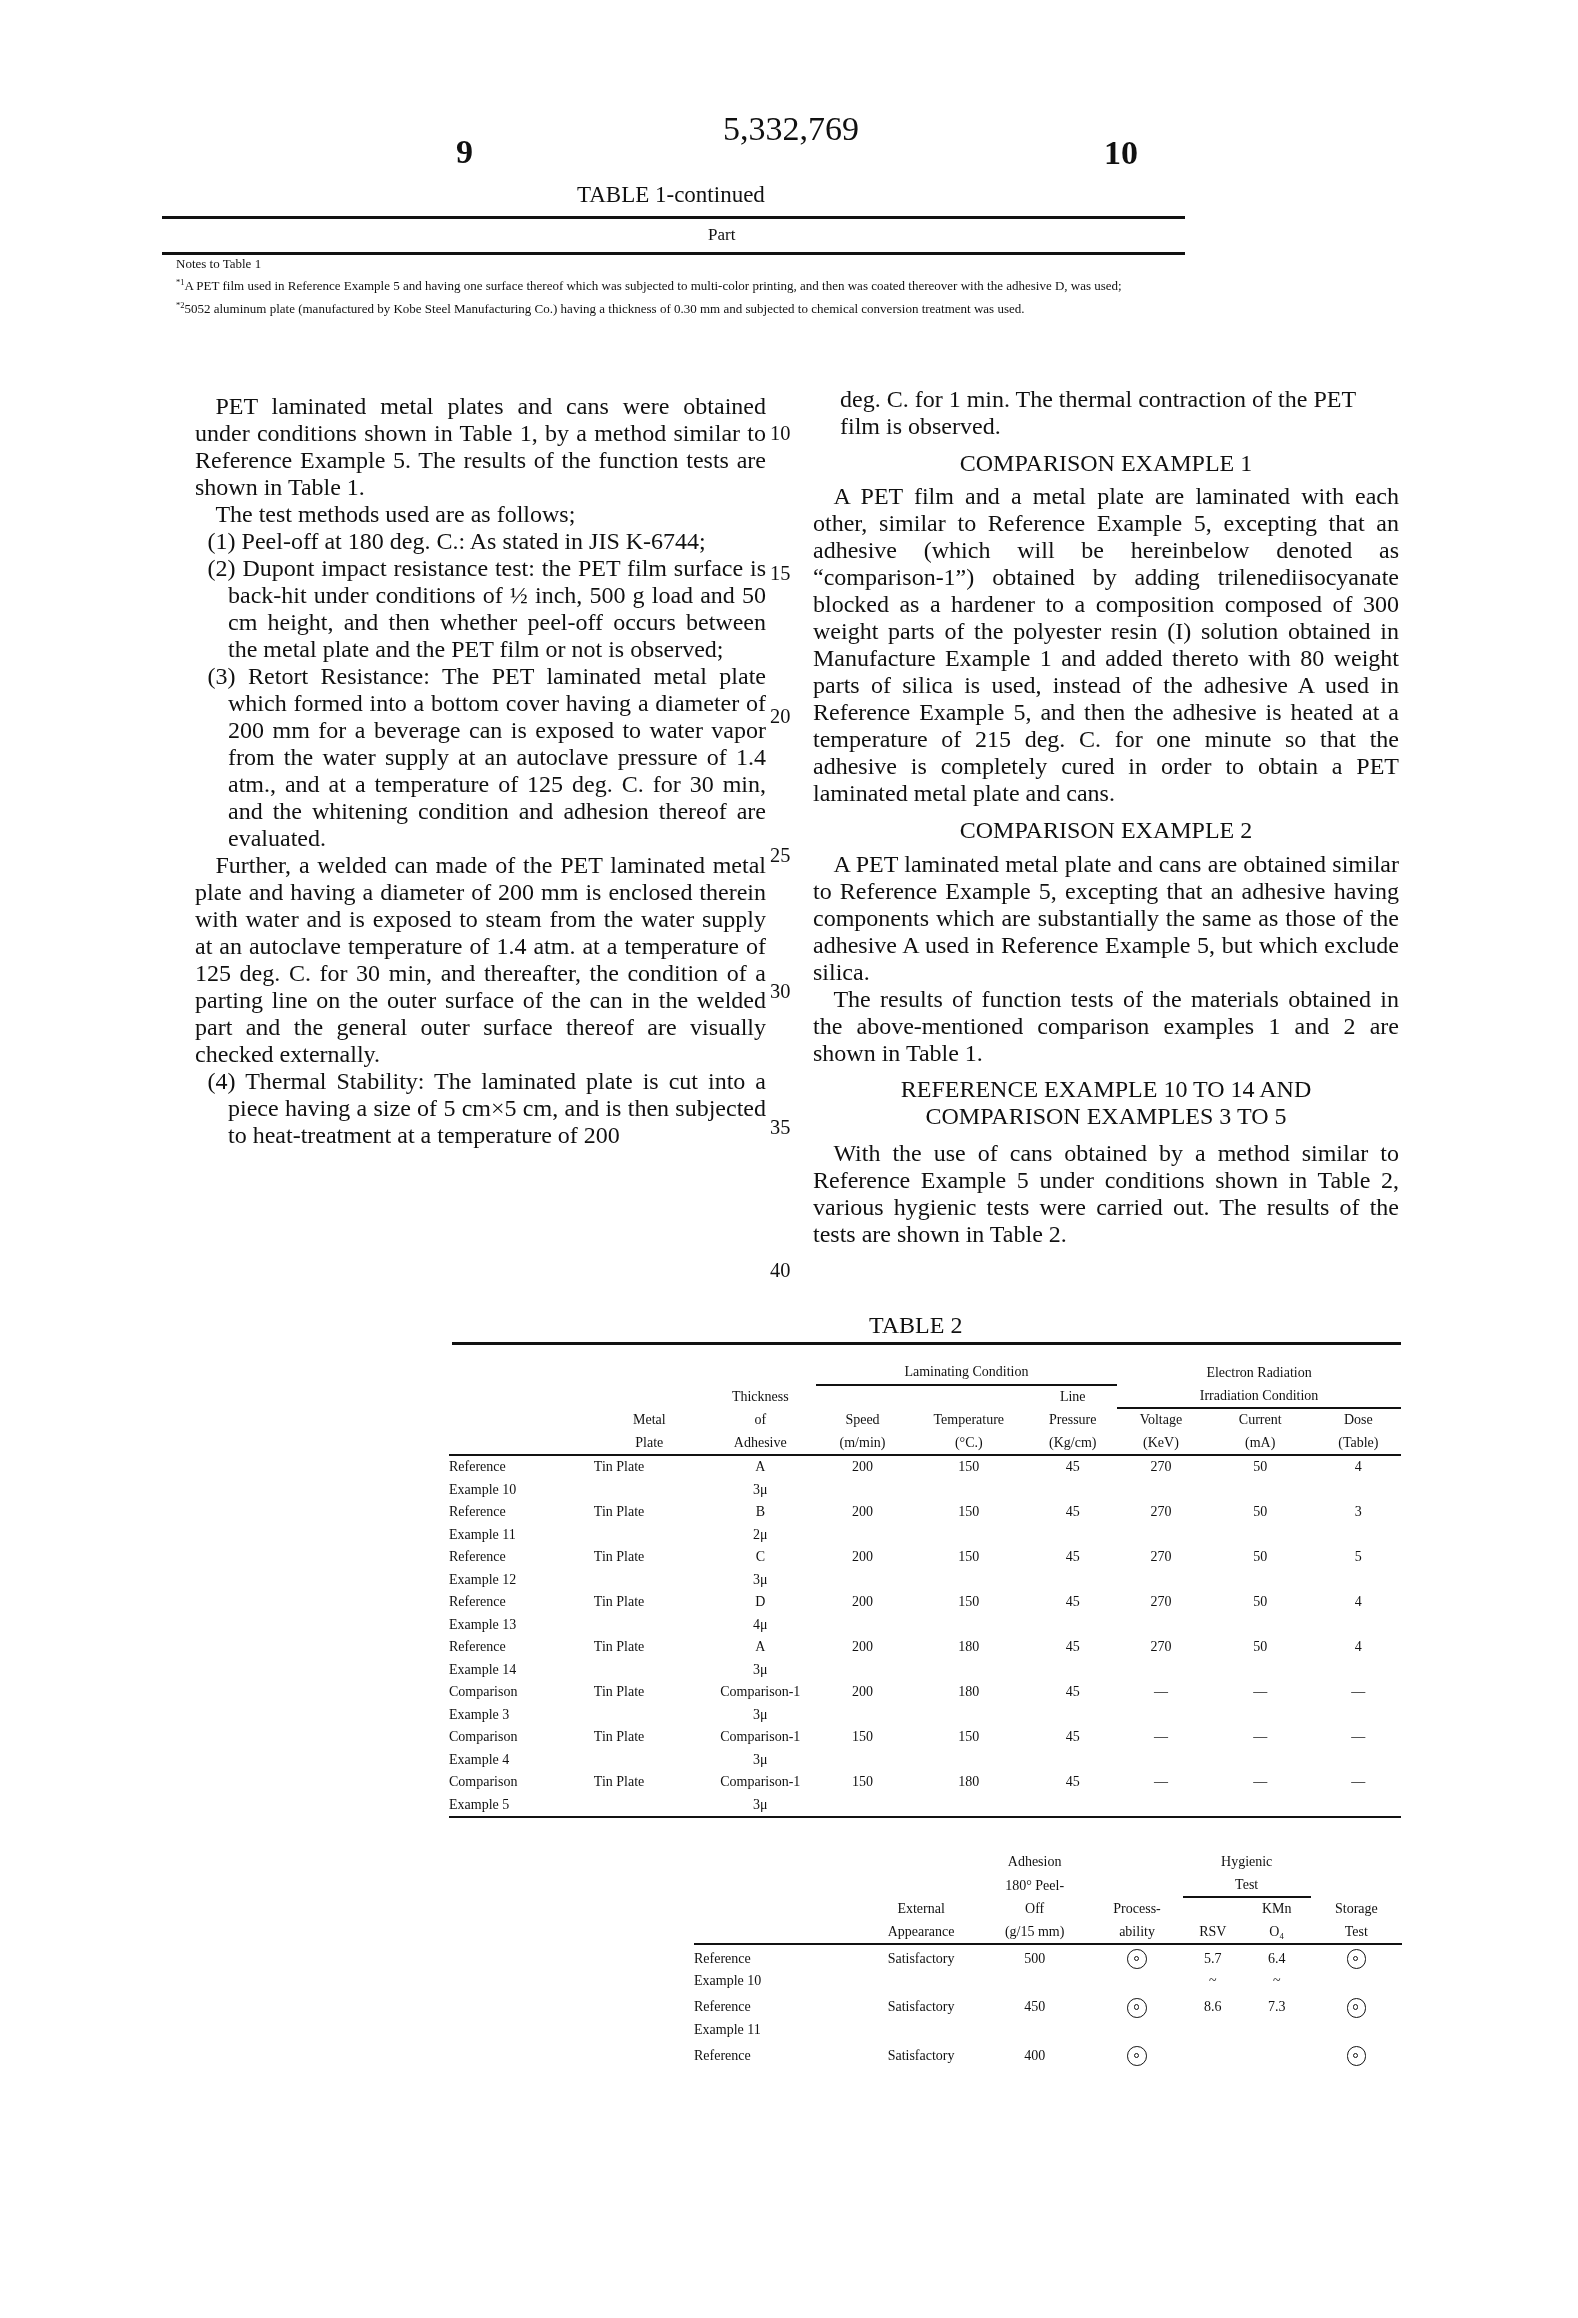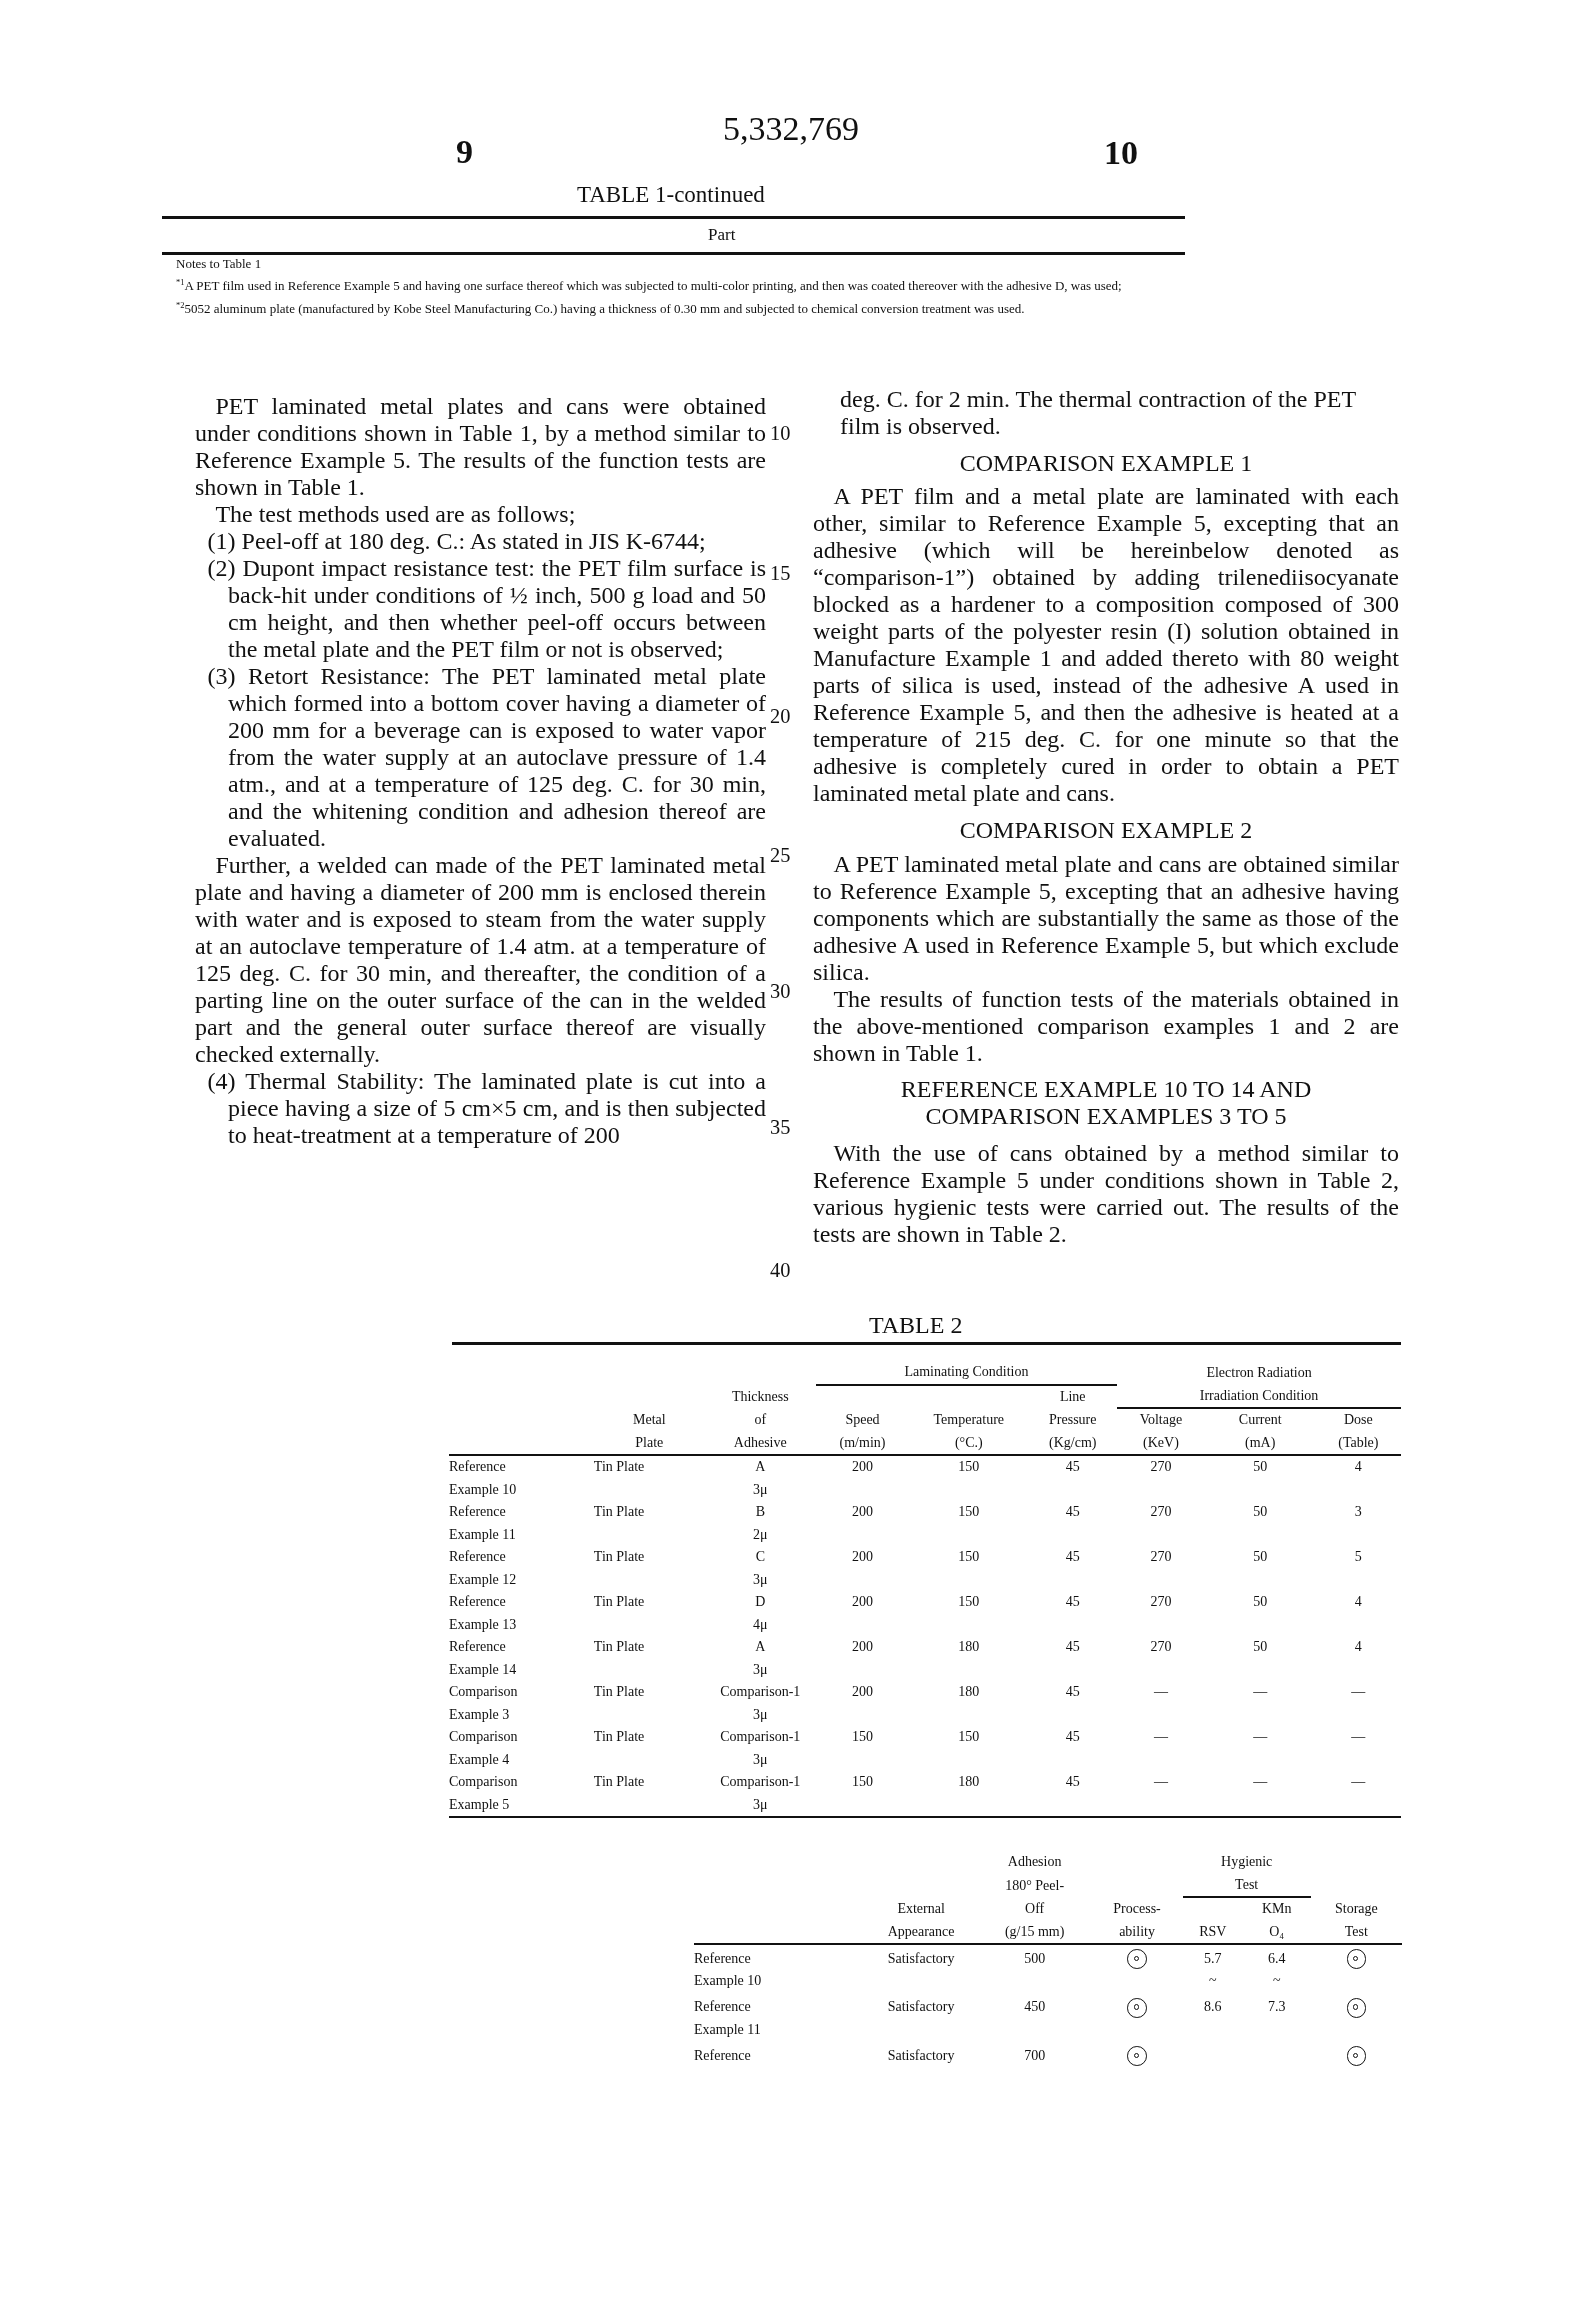--- a/index.html
+++ b/index.html
@@ -56,21 +56,21 @@
 
 <div class="lnum" style="top:422px;">10</div>
 <div class="lnum" style="top:562px;">15</div>
 <div class="lnum" style="top:705px;">20</div>
 <div class="lnum" style="top:844px;">25</div>
 <div class="lnum" style="top:980px;">30</div>
 <div class="lnum" style="top:1116px;">35</div>
 <div class="lnum" style="top:1259px;">40</div>
 
 <div class="col" style="left:813px;top:386px;width:586px;">
-  <p style="padding-left:27px;text-align:left;">deg. C. for 2 min. The thermal contraction of the PET film is observed.</p>
+  <p style="padding-left:27px;text-align:left;">deg. C. for 1 min. The thermal contraction of the PET film is observed.</p>
   <p class="hd" style="margin:9.5px 0 6.8px;">COMPARISON EXAMPLE 1</p>
   <p class="ind">A PET film and a metal plate are laminated with each other, similar to Reference Example 5, excepting that an adhesive (which will be hereinbelow denoted as “comparison-1”) obtained by adding trilenediisocyanate blocked as a hardener to a composition composed of 300 weight parts of the polyester resin (I) solution obtained in Manufacture Example 1 and added thereto with 80 weight parts of silica is used, instead of the adhesive A used in Reference Example 5, and then the adhesive is heated at a temperature of 215 deg. C. for one minute so that the adhesive is completely cured in order to obtain a PET laminated metal plate and cans.</p>
   <p class="hd" style="margin:9.5px 0 6.8px;">COMPARISON EXAMPLE 2</p>
   <p class="ind">A PET laminated metal plate and cans are obtained similar to Reference Example 5, excepting that an adhesive having components which are substantially the same as those of the adhesive A used in Reference Example 5, but which exclude silica.</p>
   <p class="ind">The results of function tests of the materials obtained in the above-mentioned comparison examples 1 and 2 are shown in Table 1.</p>
   <p class="hd" style="margin-top:9.5px;">REFERENCE EXAMPLE 10 TO 14 AND</p>
   <p class="hd" style="margin-bottom:10px;">COMPARISON EXAMPLES 3 TO 5</p>
   <p class="ind">With the use of cans obtained by a method similar to Reference Example 5 under conditions shown in Table 2, various hygienic tests were carried out. The results of the tests are shown in Table 2.</p>
 </div>
 
@@ -352,21 +352,21 @@
     <td class="c"><span class="mark"></span></td>
   </tr>
   <tr>
     <td>Example 11</td>
     <td colspan="6"></td>
   </tr>
 
   <tr style="height:26px;">
     <td>Reference</td>
     <td class="c">Satisfactory</td>
-    <td class="c">700</td>
+    <td class="c">400</td>
     <td class="c"><span class="mark"></span></td>
     <td class="c"></td>
     <td class="c"></td>
     <td class="c"><span class="mark"></span></td>
   </tr>
 </tbody>
   </table>
 
 
 </body></html>

